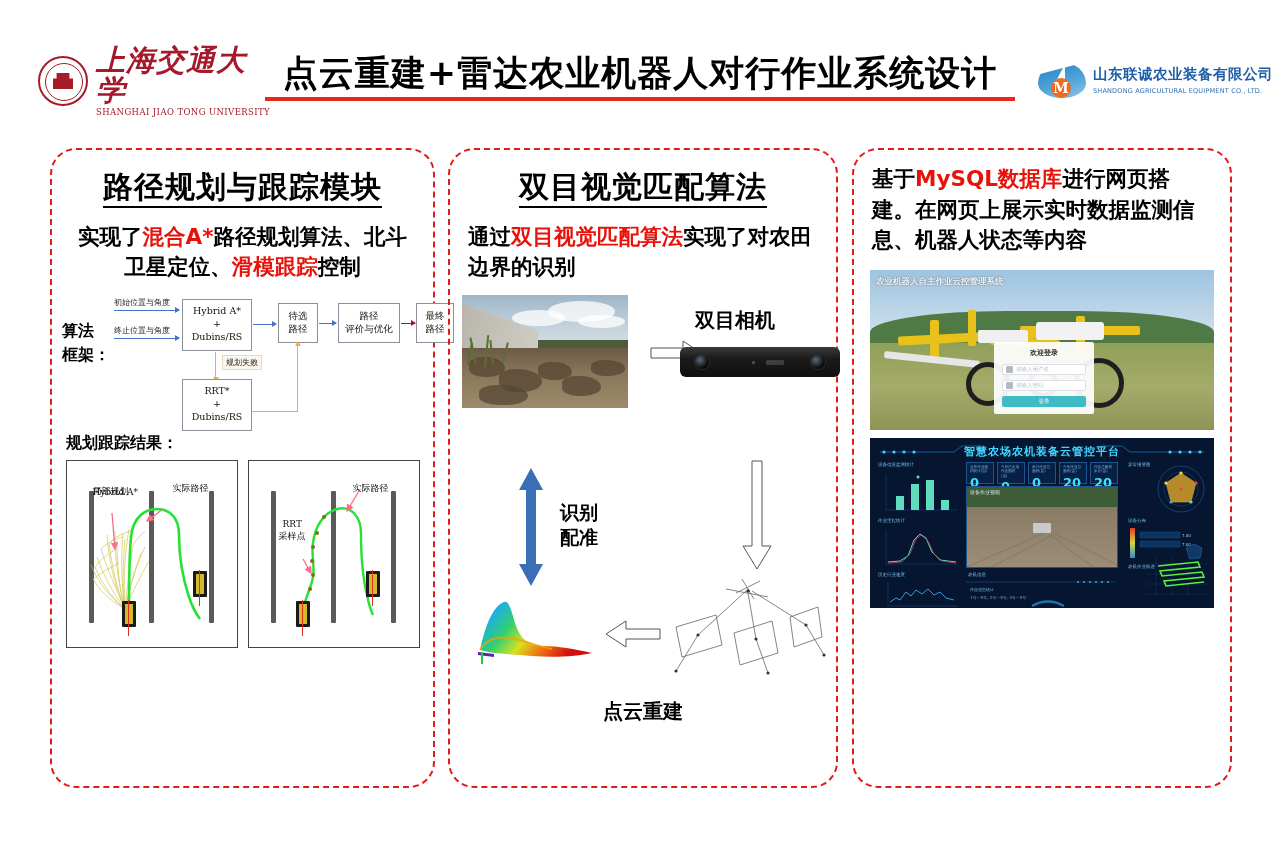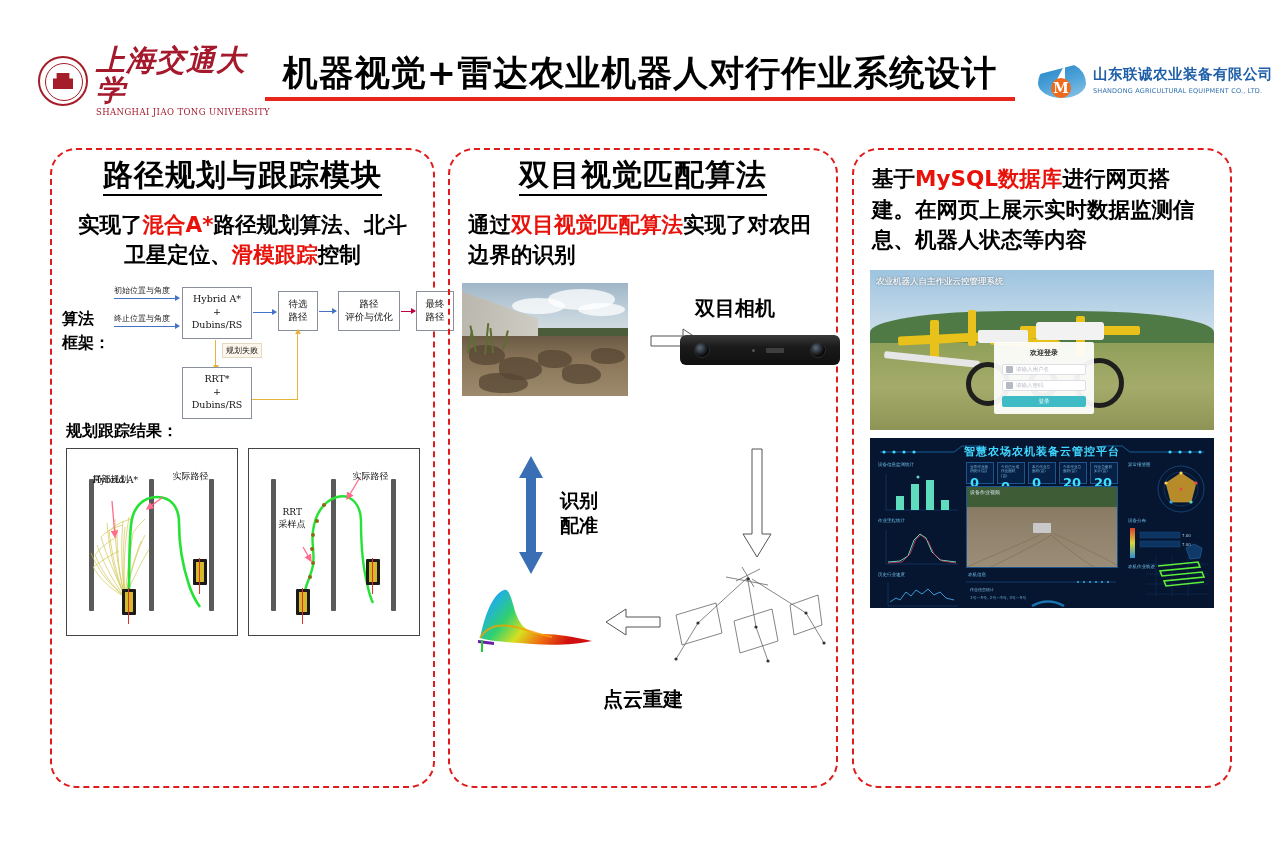--- a/index.html
+++ b/index.html
@@ -99,21 +99,21 @@
     position: absolute; top: 148px; height: 640px;
     border: 2.5px dashed #e01b1b;
     border-radius: 26px;
   }
   .col-1 { left: 50px;  width: 385px; }
   .col-2 { left: 448px; width: 390px; }
   .col-3 { left: 852px; width: 380px; }
 
   .col-head {
     font-size: 30px; font-weight: bold; color: #000;
-    text-align: center; margin-top: 6px;
+    text-align: center; margin-top: 18px;
     border-bottom: 2.5px solid #000;
     display: inline-block; line-height: 1.25;
     letter-spacing: 1px;
   }
   .col-head-wrap { text-align: center; }
 
   .col-body {
     font-size: 21.5px; font-weight: bold; color: #000;
     line-height: 1.42; margin: 14px 18px 0 18px;
   }
@@ -384,21 +384,21 @@
 
   <div class="sjtu-logo">
     <div class="sjtu-seal"></div>
     <div class="sjtu-text">
       <div class="sjtu-cn">上海交通大学</div>
       <div class="sjtu-en">SHANGHAI JIAO TONG UNIVERSITY</div>
     </div>
   </div>
 
   <div class="main-title-wrap">
-    <div class="main-title">机器视觉+雷达农业机器人对行作业系统设计</div>
+    <div class="main-title">点云重建+雷达农业机器人对行作业系统设计</div>
     <div class="title-rule"></div>
   </div>
 
   <div class="corp-logo">
     <div class="corp-mark">
       <div class="wave"></div>
       <div class="sail"></div>
       <div class="dot">M</div>
     </div>
     <div class="corp-text">

